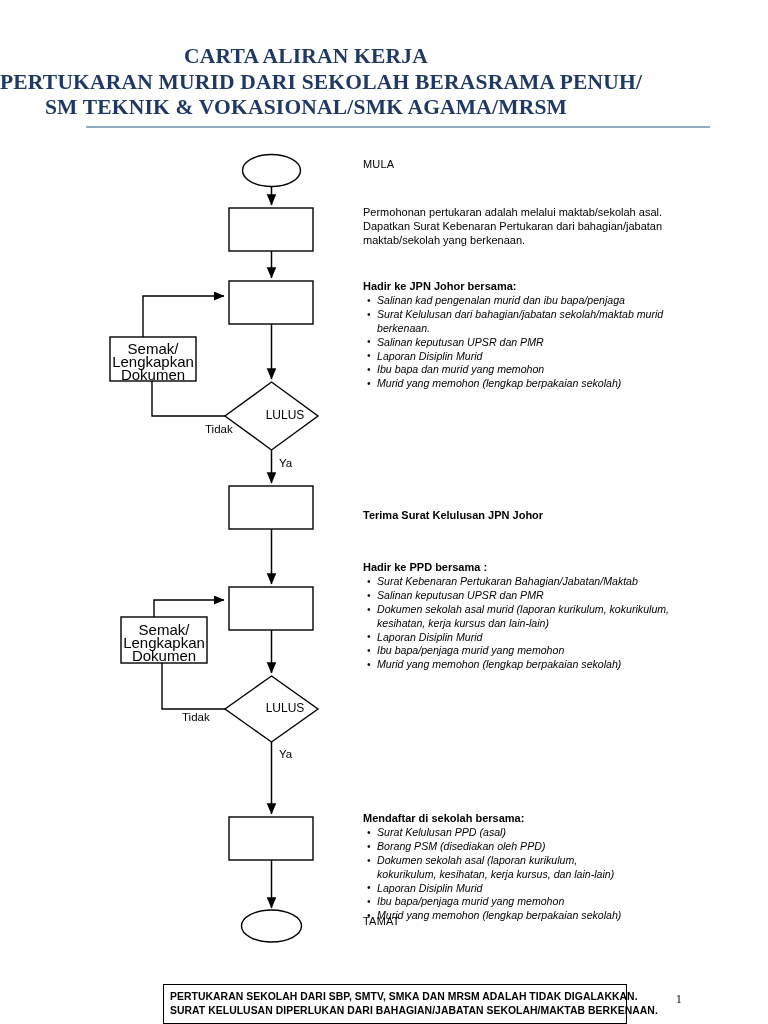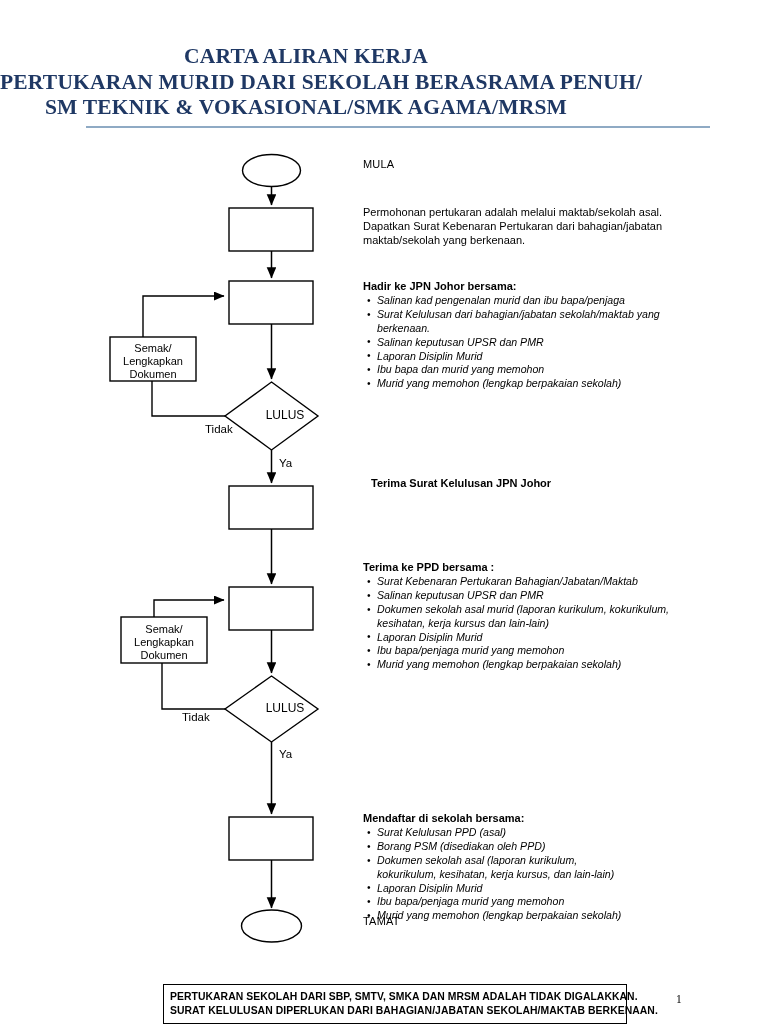--- a/index.html
+++ b/index.html
@@ -52,21 +52,21 @@
 
   
   .shape-label {
     position: absolute;
     font-family: "Liberation Sans", sans-serif;
     color: #000;
     text-align: center;
     line-height: 13px;
   }
   .semak-label {
-    font-size: 11px;
+    font-size: 15px;
     width: 104px;
   }
   .lulus-label {
     font-size: 12px;
     font-weight: normal;
     width: 90px;
   }
   .edge-label {
     position: absolute;
     font-size: 11.5px;
@@ -236,34 +236,34 @@
 <div class="ann" style="top:205px;">
   <div class="plain">Permohonan pertukaran adalah melalui maktab/sekolah asal.</div>
   <div class="plain">Dapatkan Surat Kebenaran Pertukaran dari bahagian/jabatan</div>
   <div class="plain">maktab/sekolah yang berkenaan.</div>
 </div>
 
 <div class="ann" style="top:280px;">
   <div class="hd">Hadir ke JPN Johor bersama:</div>
   <ul>
     <li>Salinan kad pengenalan murid dan ibu bapa/penjaga</li>
-    <li>Surat Kelulusan dari bahagian/jabatan sekolah/maktab yang berkenaan.</li>
+    <li>Surat Kelulusan dari bahagian/jabatan sekolah/maktab murid berkenaan.</li>
     <li>Salinan keputusan UPSR dan PMR</li>
     <li>Laporan Disiplin Murid</li>
     <li>Ibu bapa dan murid yang memohon</li>
     <li>Murid yang memohon (lengkap berpakaian sekolah)</li>
   </ul>
 </div>
 
-<div class="ann" style="top:477px;margin-left:8px;">
+<div class="ann" style="top:509px;">
   <div class="hd">Terima Surat Kelulusan JPN Johor</div>
 </div>
 
 <div class="ann" style="top:561px;">
-  <div class="hd">Terima ke PPD bersama :</div>
+  <div class="hd">Hadir ke PPD bersama :</div>
   <ul>
     <li>Surat Kebenaran Pertukaran Bahagian/Jabatan/Maktab</li>
     <li>Salinan keputusan UPSR dan PMR</li>
     <li>Dokumen sekolah asal murid (laporan kurikulum, kokurikulum, kesihatan, kerja kursus dan lain-lain)</li>
     <li>Laporan Disiplin Murid</li>
     <li>Ibu bapa/penjaga murid yang memohon</li>
     <li>Murid yang memohon (lengkap berpakaian sekolah)</li>
   </ul>
 </div>
 

